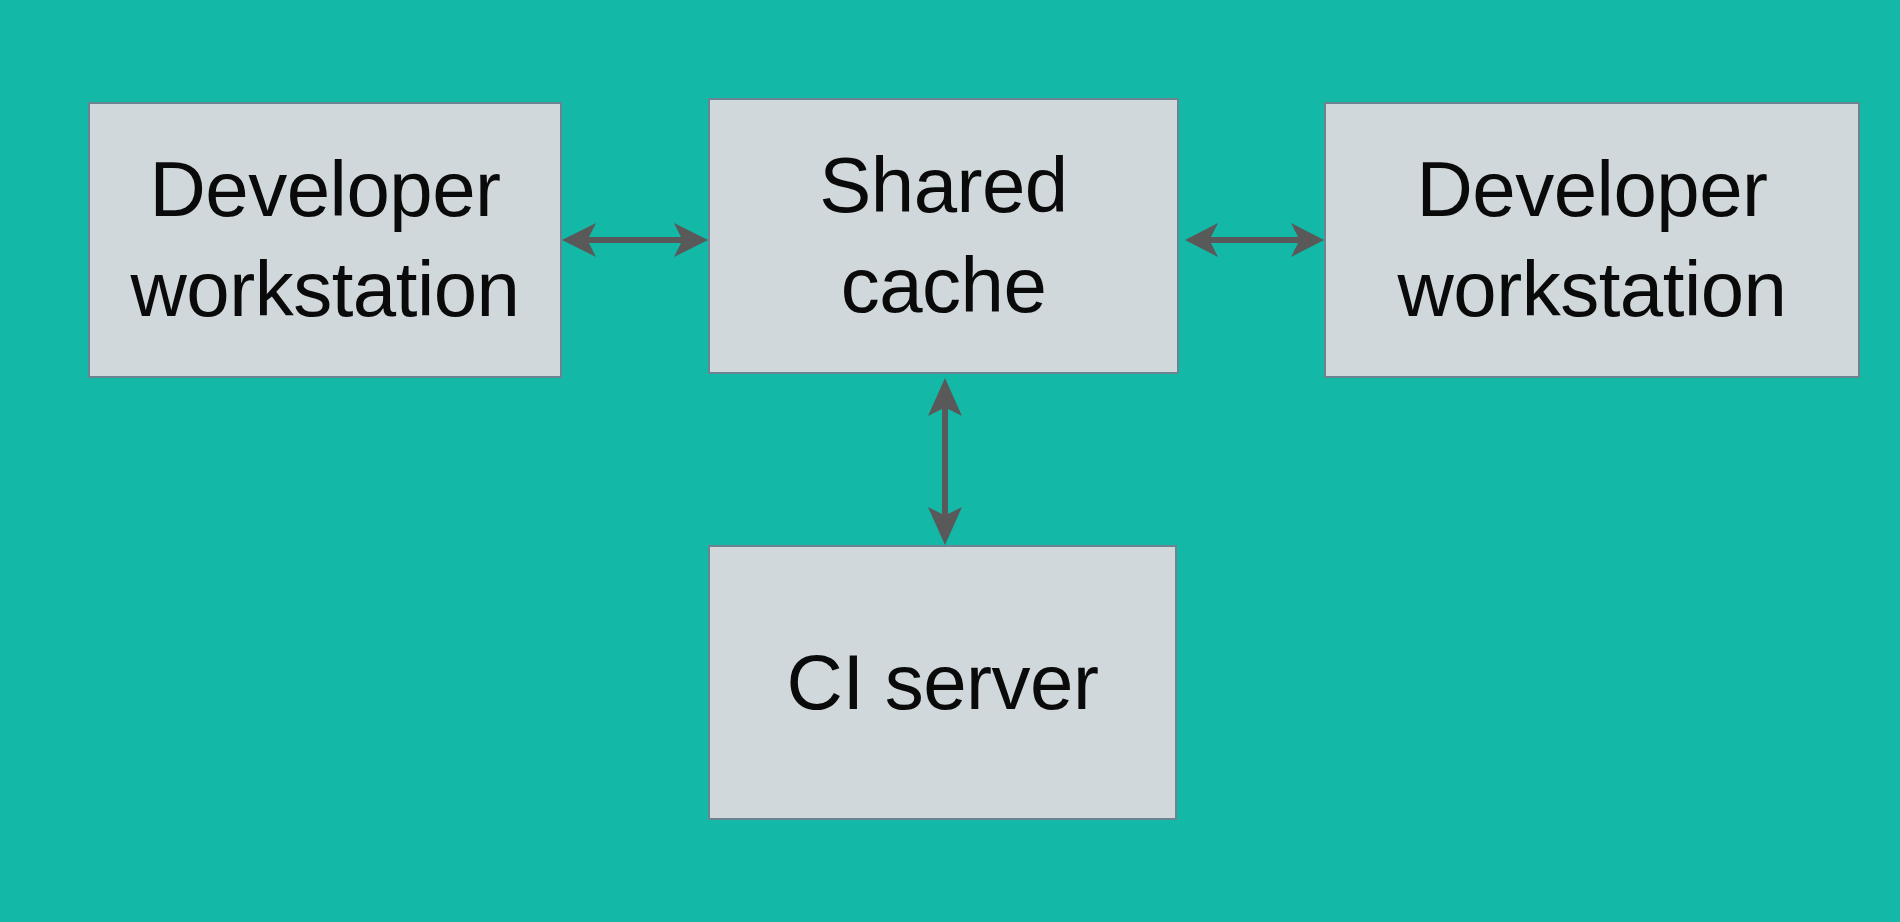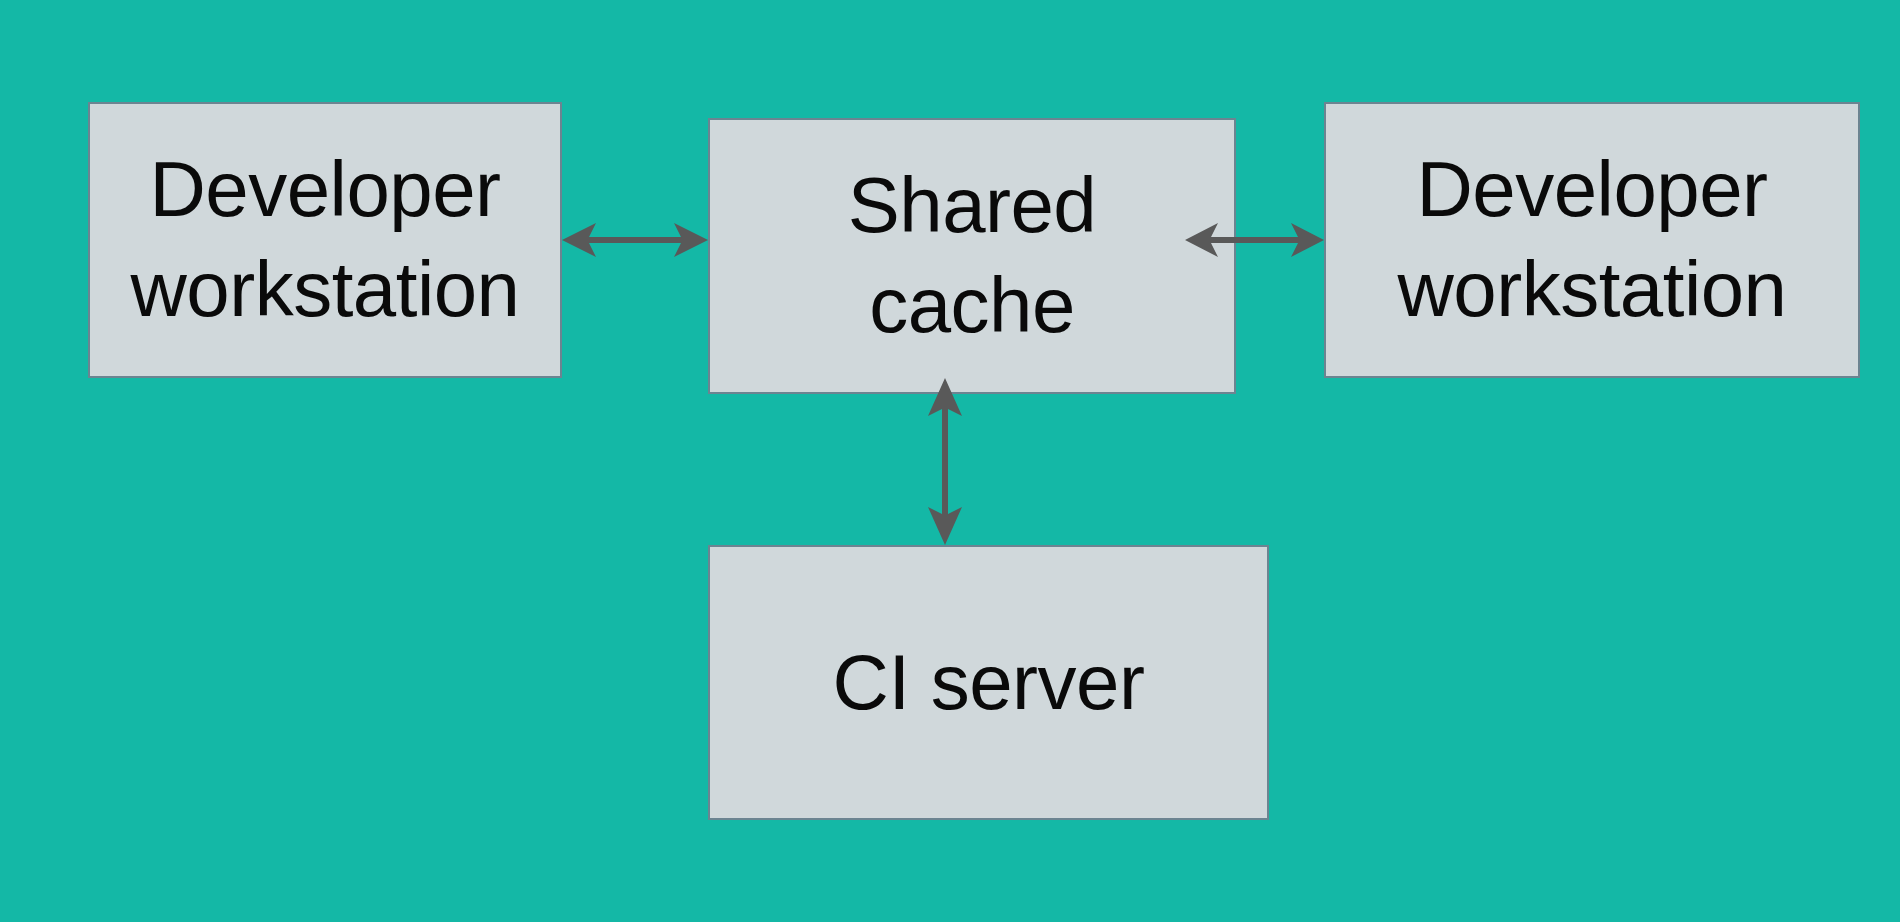--- a/index.html
+++ b/index.html
@@ -55,21 +55,21 @@
     <span class="node-label">Developer
 workstation</span>
   </div>
 
   <div class="connector" style="left:562px; top:210px; width:146px; height:60px;">
     <svg width="146" height="60" viewBox="0 0 146 60" aria-hidden="true">
       <path d="M0,30 L34,13 L27,27 L119,27 L112,13 L146,30 L112,47 L119,33 L27,33 L34,47 Z" fill="#595959"></path>
     </svg>
   </div>
 
-  <div class="node" style="left:708px; top:118px; width:528px; height:276px;">
+  <div class="node" style="left:708px; top:98px; width:471px; height:276px;">
     <span class="node-label">Shared
 cache</span>
   </div>
 
   <div class="connector" style="left:1185px; top:210px; width:139px; height:60px;">
     <svg width="139" height="60" viewBox="0 0 139 60" aria-hidden="true">
       <path d="M0,30 L33,13 L26,27 L113,27 L106,13 L139,30 L106,47 L113,33 L26,33 L33,47 Z" fill="#595959"></path>
     </svg>
   </div>
 
@@ -77,17 +77,17 @@
     <span class="node-label">Developer
 workstation</span>
   </div>
 
   <div class="connector" style="left:915px; top:378px; width:60px; height:167px;">
     <svg width="60" height="167" viewBox="0 0 60 167" aria-hidden="true">
       <path d="M30,0 L47,38 L33,31 L33,136 L47,129 L30,167 L13,129 L27,136 L27,31 L13,38 Z" fill="#595959"></path>
     </svg>
   </div>
 
-  <div class="node" style="left:708px; top:545px; width:561px; height:275px;">
+  <div class="node" style="left:708px; top:545px; width:469px; height:275px;">
     <span class="node-label">CI server</span>
   </div>
 
 </div>
 
 </body></html>

